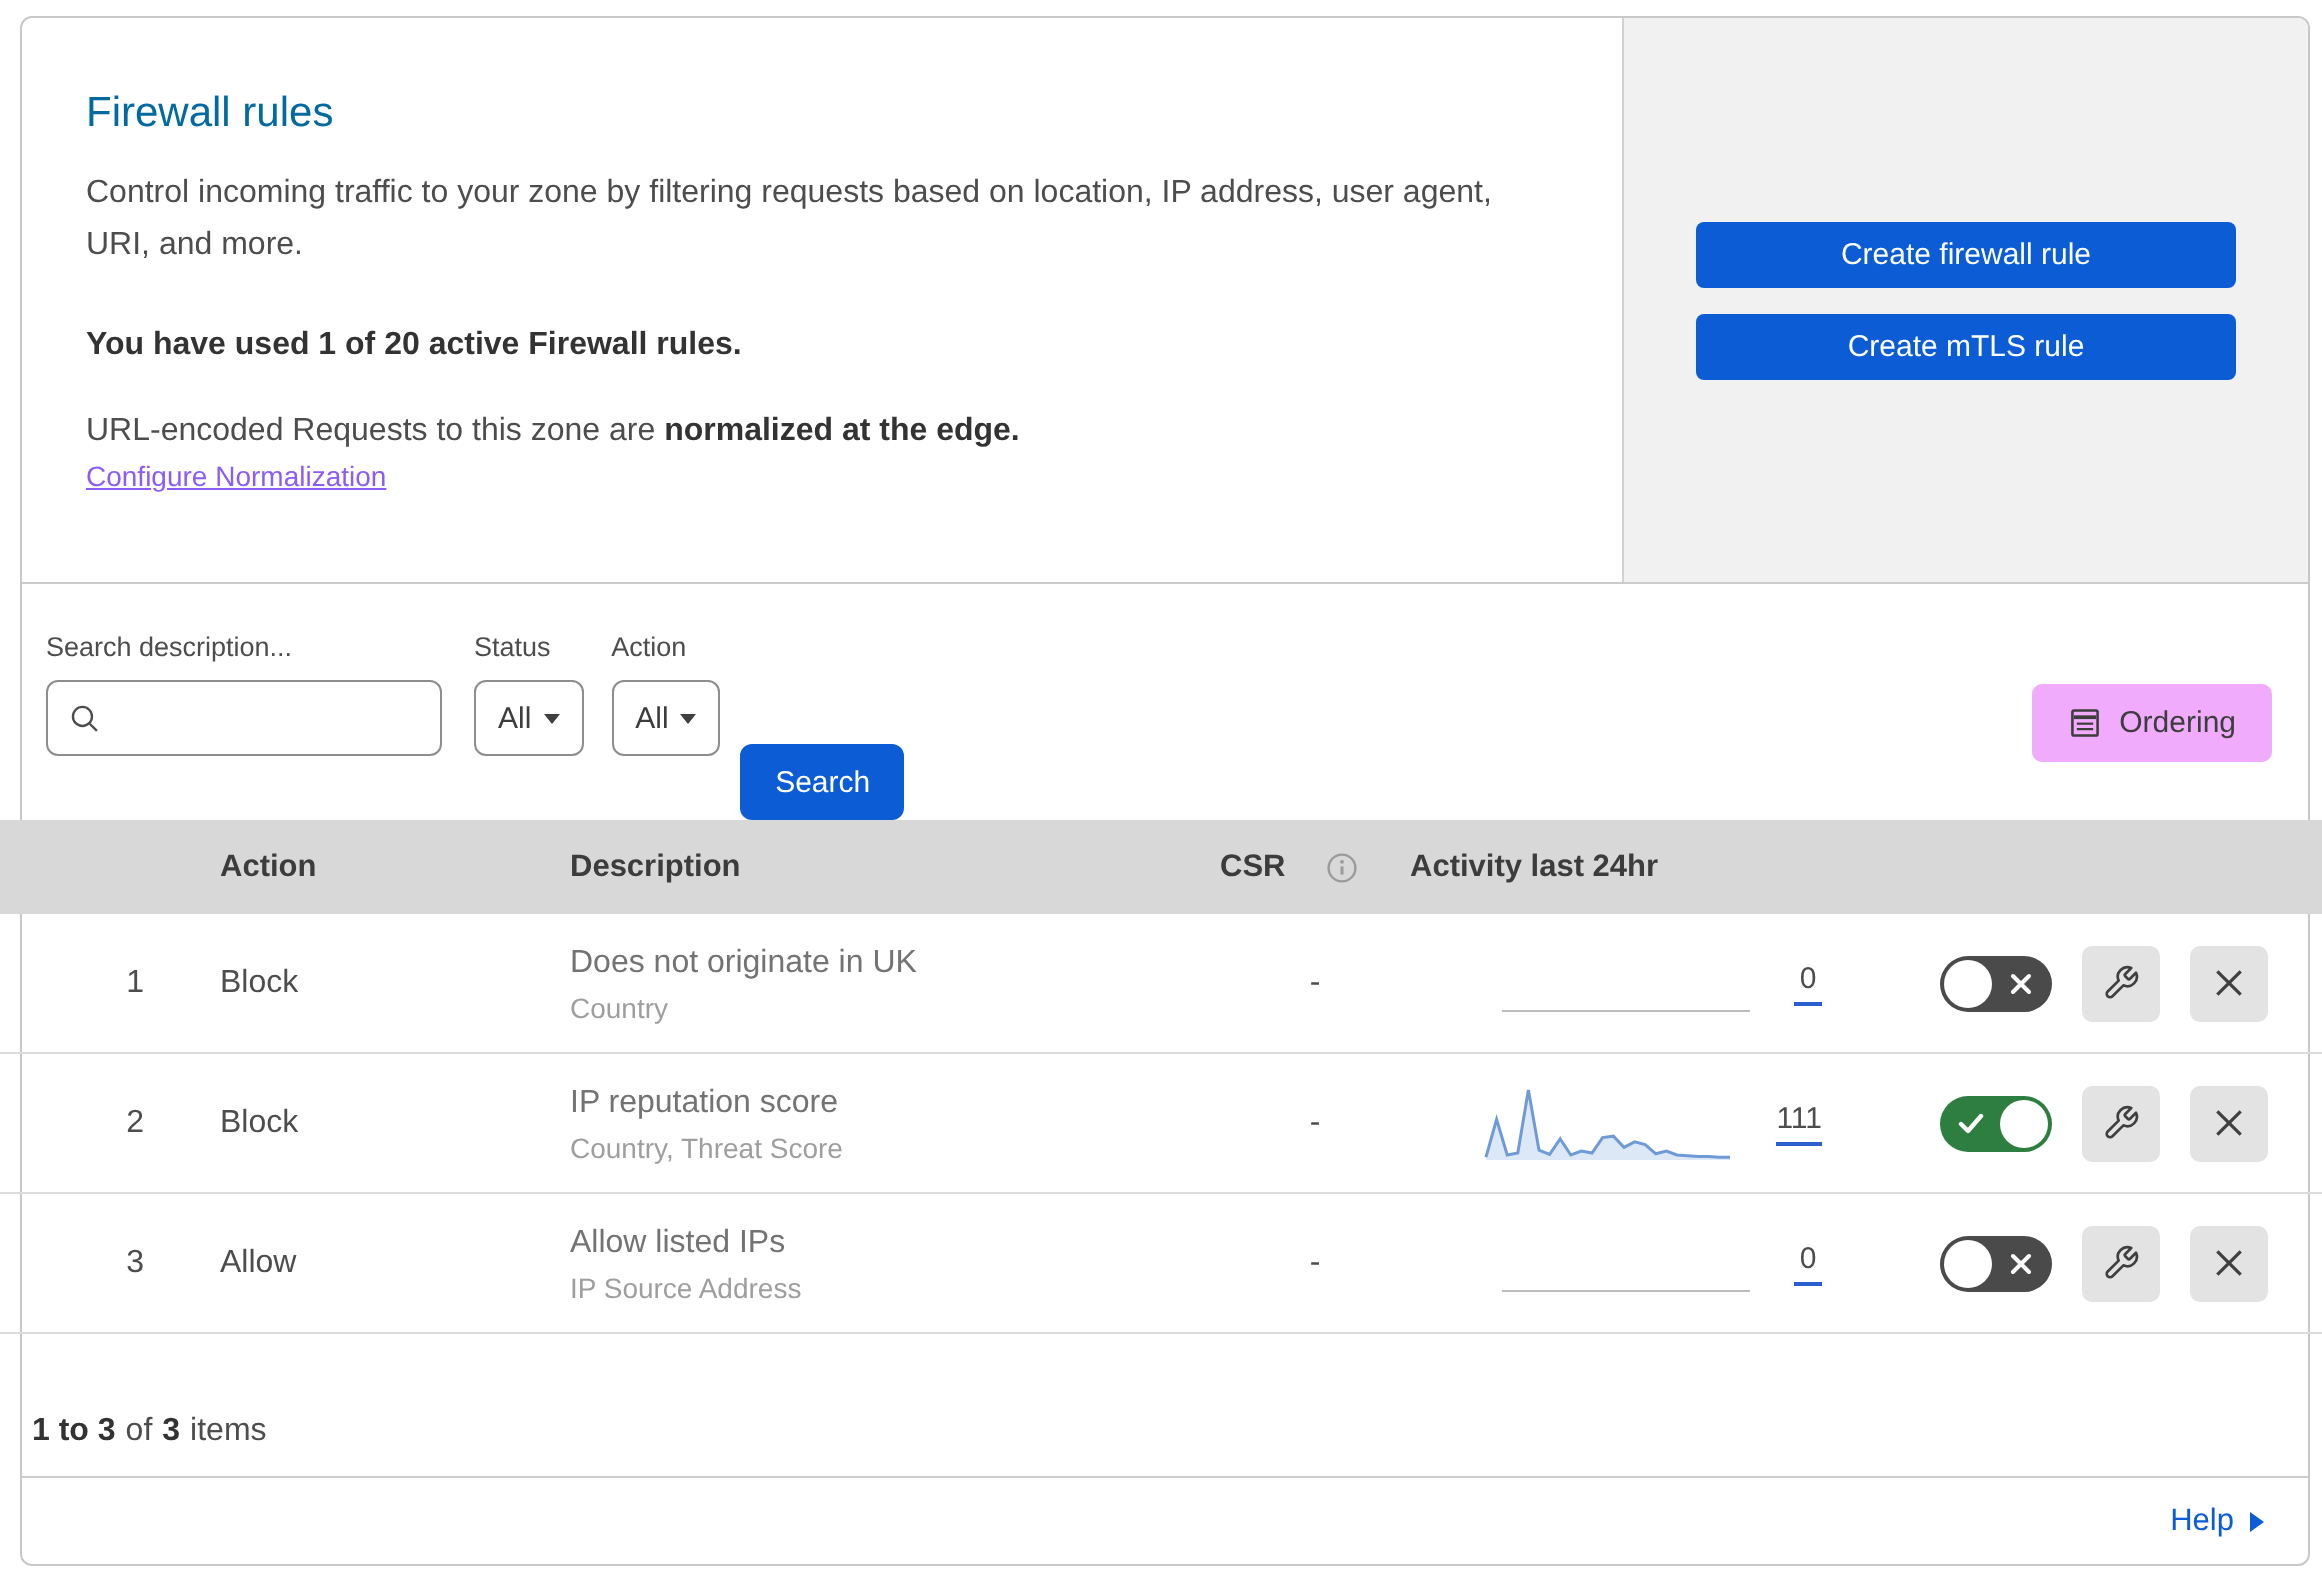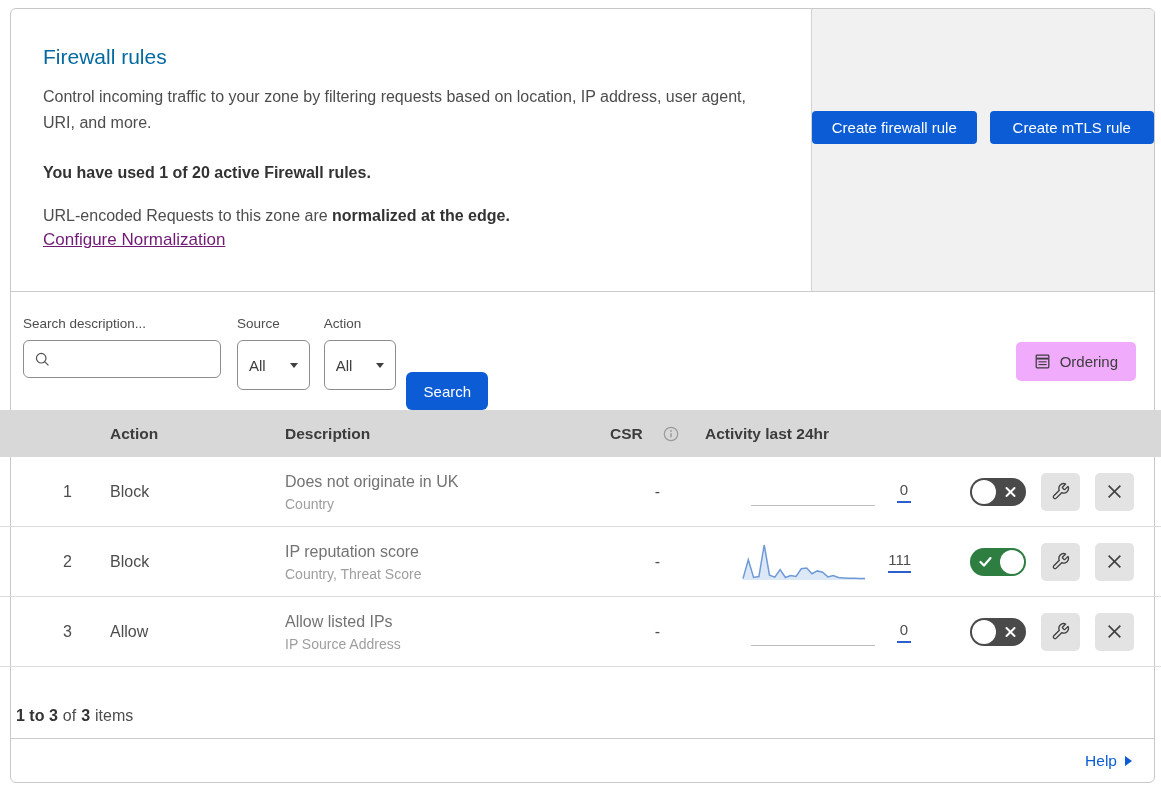--- a/index.html
+++ b/index.html
@@ -12,41 +12,41 @@
 
   
   .hero { position: absolute; left: 11px; top: 9px; width: 1143px; height: 283px;
     display: flex; border-bottom: 1px solid #ccc; }
   .hero-left { flex: 1; padding: 36px 40px 0 32px; }
   .hero-title { font-size: 21px; font-weight: 400; color: #0369a1; margin-bottom: 15px; }
   .hero-desc { font-size: 16px; color: #4d4d4d; line-height: 26px; max-width: 745px; }
   .hero-usage { font-size: 16px; font-weight: 700; color: #333; margin-top: 28px; }
   .hero-norm { font-size: 16px; color: #4d4d4d; margin-top: 20px; line-height: 27px; }
   .hero-norm strong { color: #333; }
-  .hero-link { display: inline-block; font-size: 17px; color: #701a75; text-decoration: underline;
+  .hero-link { display: inline-block; font-size: 14px; color: #8b5cf6; text-decoration: underline;
     cursor: pointer; margin-top: 1px; }
   .hero-right { width: 343px; background: #f1f1f1; border-left: 1px solid #d2d2d2;
-    border-top-right-radius: 5px; padding-top: 102px; display: flex; flex-direction: row;
-    align-items: flex-start; gap: 13px; }
+    border-top-right-radius: 5px; padding-top: 102px; display: flex; flex-direction: column;
+    align-items: center; gap: 13px; }
   .btn-primary { display: block; background: #0b5cd5; color: #fff; border: none; border-radius: 4px;
     font-family: inherit; font-size: 15px; cursor: pointer; }
   .hero-right .btn-primary { width: 270px; height: 33px; }
 
   
   .filters { position: absolute; left: 11px; top: 292px; width: 1143px; height: 118px;
     display: flex; align-items: flex-start; padding: 24px 18px 0 12px; }
   .field { display: flex; flex-direction: column; }
   .field-label { font-size: 13.5px; color: #4d4d4d; margin-bottom: 9px; }
   .search-box { width: 198px; height: 38px; border: 1px solid #8d8d8d; border-radius: 6px;
     background: #fff; display: flex; align-items: center; padding: 0 8px 0 10px; }
   .search-box input { border: none; outline: none; flex: 1; min-width: 0; font-family: inherit;
     font-size: 15px; margin-left: 7px; background: transparent; }
-  .dd { height: 50px; border: 1px solid #8d8d8d; border-radius: 6px; background: #fff;
+  .dd { height: 38px; border: 1px solid #8d8d8d; border-radius: 6px; background: #fff;
     font-family: inherit; font-size: 15px; color: #3d3d3d; display: flex; align-items: center;
-    gap: 24px; padding: 0 11px; cursor: pointer; }
+    gap: 6px; padding: 0 11px; cursor: pointer; }
   .caret-down { width: 0; height: 0; border-left: 4.5px solid transparent;
     border-right: 4.5px solid transparent; border-top: 5.5px solid #3f3f3f; }
   .gap16 { width: 16px; } .gap14 { width: 14px; } .gap10 { width: 10px; }
   .search-btn { width: 82px; height: 38px; border-radius: 6px; align-self: flex-end; }
   .filters-right { margin-left: auto; display: flex; align-items: flex-start; padding-top: 26px; }
   .ordering-btn { height: 39px; padding: 0 18px; background: #f0abfc; border: none; border-radius: 5px;
     font-family: inherit; font-size: 15px; color: #3d3d3d; display: flex; align-items: center;
     gap: 9px; cursor: pointer; }
 
   
@@ -125,21 +125,21 @@
       <div class="search-box">
         <svg width="17" height="17" viewBox="0 0 20 20">
           <circle cx="8.5" cy="8.5" r="5.6" fill="none" stroke="#4d4d4d" stroke-width="1.4"></circle>
           <line x1="12.8" y1="12.8" x2="17" y2="17" stroke="#4d4d4d" stroke-width="1.4"></line>
         </svg>
         <input type="text" style="">
       </div>
     </div>
     <div class="gap16"></div>
     <div class="field">
-      <label class="field-label">Source</label>
+      <label class="field-label">Status</label>
       <button class="dd">
         <span>All</span>
         <span class="caret-down"></span>
       </button>
     </div>
     <div class="gap14"></div>
     <div class="field">
       <label class="field-label">Action</label>
       <button class="dd">
         <span>All</span>

